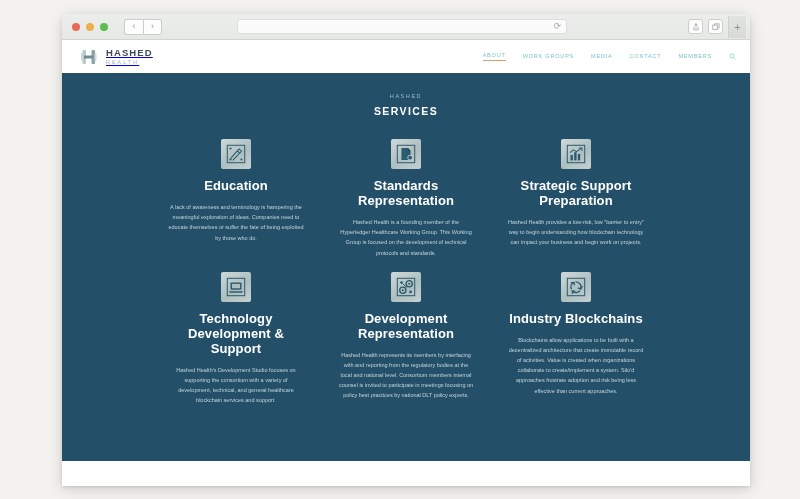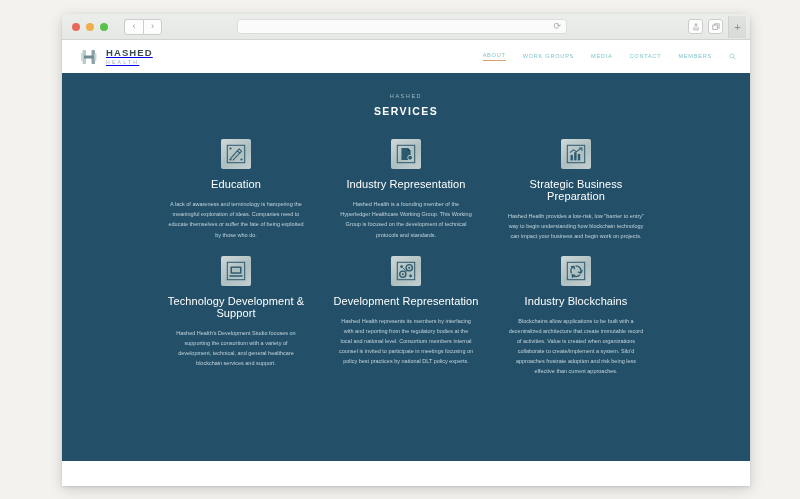--- a/index.html
+++ b/index.html
@@ -128,21 +128,21 @@
   }
   .card { display: flex; flex-direction: column; align-items: center; }
   .card-icon {
     width: 30px; height: 30px;
     border-radius: 2px;
     background: linear-gradient(145deg, #cfd8d8 0%, #aebfc0 55%, #c5d0d1 100%);
     display: flex; align-items: center; justify-content: center;
     margin-bottom: 9px;
   }
   .card-title {
-    font-size: 11px; font-weight: normal;
+    font-size: 13px; font-weight: bold;
     color: #ffffff; text-align: center;
     margin-bottom: 9px; letter-spacing: 0.1px;
   }
   .card-body {
     font-size: 5.5px; line-height: 1.85;
     color: #c3d3dc; text-align: center;
     padding: 0 6px;
   }
 </style>
 </head>
@@ -247,36 +247,36 @@
 
         <div class="card">
           <div class="card-icon">
             <svg width="22" height="22" viewBox="0 0 24 24">
               <rect x="2.5" y="2.5" width="19" height="19" stroke="#2c5a6e" stroke-width="1.1" fill="none"></rect>
               <path d="M7 5.5 L14 5.5 L17 8.5 L17 18.5 L7 18.5 Z" fill="#2c5a6e"></path>
               <path d="M14 5.5 L14 8.5 L17 8.5" fill="#1d4153"></path>
               <circle cx="16.5" cy="16" r="2.6" fill="#2c5a6e" stroke="#cdd9da" stroke-width="0.9"></circle>
             </svg>
           </div>
-          <div class="card-title">Industry Representation</div>
+          <div class="card-title">Standards Representation</div>
           <p class="card-body">Hashed Health is a founding member of the Hyperledger Healthcare Working Group. This Working Group is focused on the development of technical protocols and standards.</p>
         </div>
 
         <div class="card">
           <div class="card-icon">
             <svg width="22" height="22" viewBox="0 0 24 24">
               <rect x="2.5" y="2.5" width="19" height="19" stroke="#2c5a6e" stroke-width="1.1" fill="none"></rect>
               <rect x="6" y="13" width="2.6" height="6" fill="#2c5a6e"></rect>
               <rect x="10" y="10" width="2.6" height="9" fill="#2c5a6e"></rect>
               <rect x="14" y="12" width="2.6" height="7" fill="#2c5a6e"></rect>
               <polyline points="5.5,10.5 9,7.5 12.5,9.5 18,5.5" stroke="#2c5a6e" stroke-width="1.1" fill="none"></polyline>
               <polyline points="15.2,5.5 18.5,5.5 18.5,8.6" stroke="#2c5a6e" stroke-width="1.1" fill="none"></polyline>
             </svg>
           </div>
-          <div class="card-title">Strategic Business Preparation</div>
+          <div class="card-title">Strategic Support Preparation</div>
           <p class="card-body">Hashed Health provides a low-risk, low "barrier to entry" way to begin understanding how blockchain technology can impact your business and begin work on projects.</p>
         </div>
 
         <div class="card">
           <div class="card-icon">
             <svg width="22" height="22" viewBox="0 0 24 24">
               <rect x="2.5" y="2.5" width="19" height="19" stroke="#2c5a6e" stroke-width="1.1" fill="none"></rect>
               <rect x="6" y="7" width="12" height="8" rx="0.8" fill="#2c5a6e"></rect>
               <rect x="7.6" y="8.6" width="8.8" height="4.8" fill="#aebfc0"></rect>
               <path d="M4.2 16.6 L19.8 16.6 L18.6 18.4 L5.4 18.4 Z" fill="#2c5a6e"></path>

